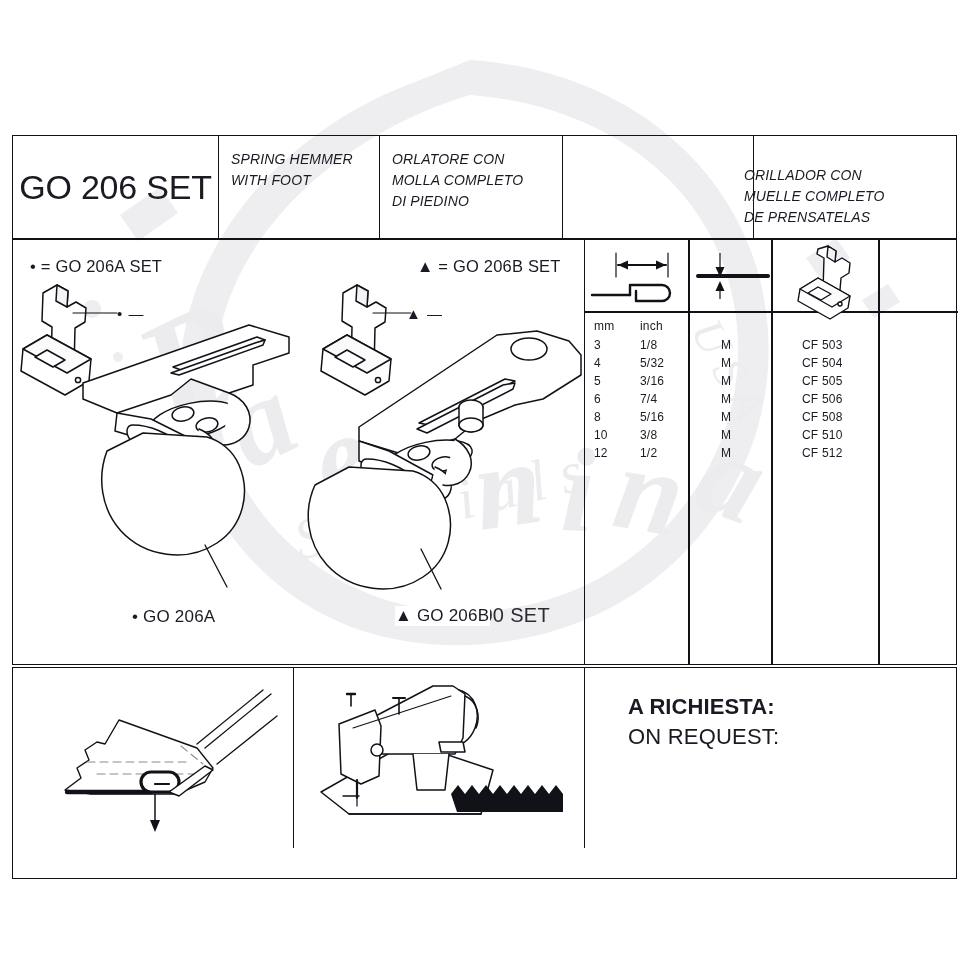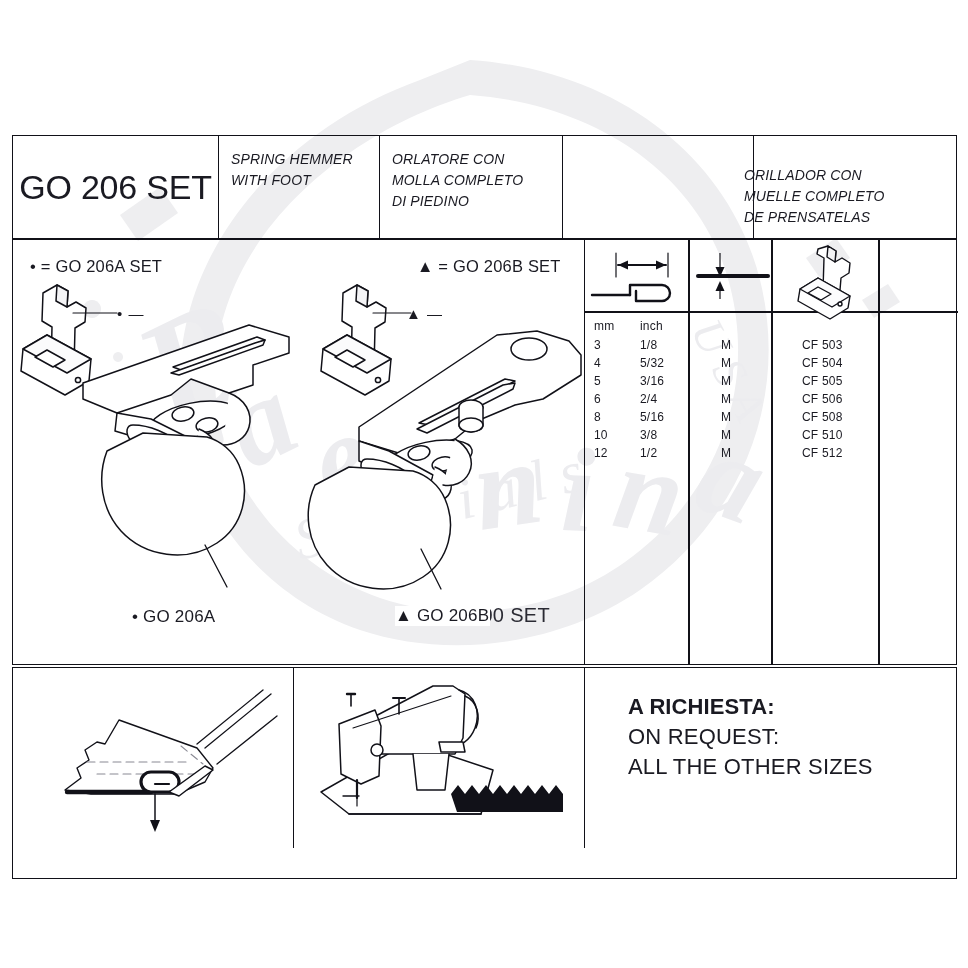--- a/index.html
+++ b/index.html
@@ -379,21 +379,21 @@
       <div class="tcell" style="left:56px;  top:117px;">5/32</div>
       <div class="tcell" style="left:137px; top:117px;">M</div>
       <div class="tcell" style="left:218px; top:117px;">CF 504</div>
 
       <div class="tcell" style="left:10px;  top:135px;">5</div>
       <div class="tcell" style="left:56px;  top:135px;">3/16</div>
       <div class="tcell" style="left:137px; top:135px;">M</div>
       <div class="tcell" style="left:218px; top:135px;">CF 505</div>
 
       <div class="tcell" style="left:10px;  top:153px;">6</div>
-      <div class="tcell" style="left:56px;  top:153px;">2/4</div>
+      <div class="tcell" style="left:56px;  top:153px;">7/4</div>
       <div class="tcell" style="left:137px; top:153px;">M</div>
       <div class="tcell" style="left:218px; top:153px;">CF 506</div>
 
       <div class="tcell" style="left:10px;  top:171px;">8</div>
       <div class="tcell" style="left:56px;  top:171px;">5/16</div>
       <div class="tcell" style="left:137px; top:171px;">M</div>
       <div class="tcell" style="left:218px; top:171px;">CF 508</div>
 
       <div class="tcell" style="left:10px;  top:189px;">10</div>
       <div class="tcell" style="left:56px;  top:189px;">3/8</div>
@@ -473,17 +473,16 @@
       <g fill="#111118">
         <path d="M144 132 L250 132 L250 114
                  l-7 -9 -7 9 -7 -9 -7 9 -7 -9 -7 9 -7 -9 -7 9 -7 -9 -7 9
                  -7 -9 -7 9 -7 -9 -7 9 -7 -9 -7 9 Z"></path>
       </g>
     </svg>
 
     <div class="request">
       <div class="ln b">A RICHIESTA:</div>
       <div class="ln">ON REQUEST:</div>
-      <div class="ln">ALL THE OTHER SIZES</div>
     </div>
   </div>
 
 </div>
 
 </body></html>

